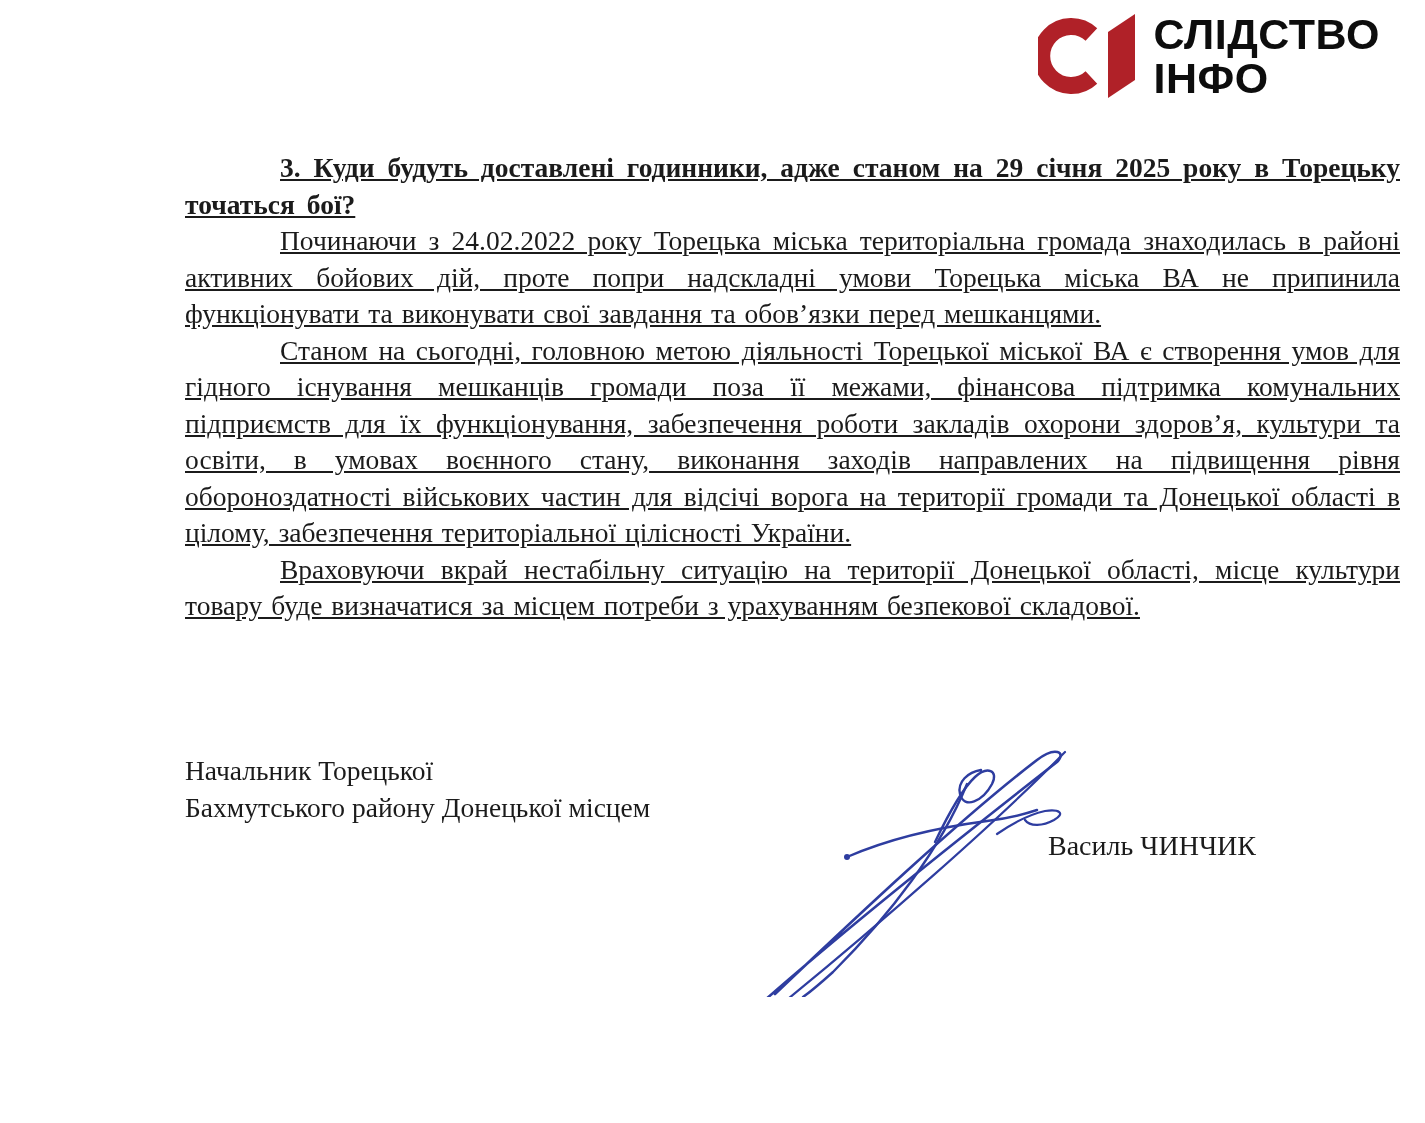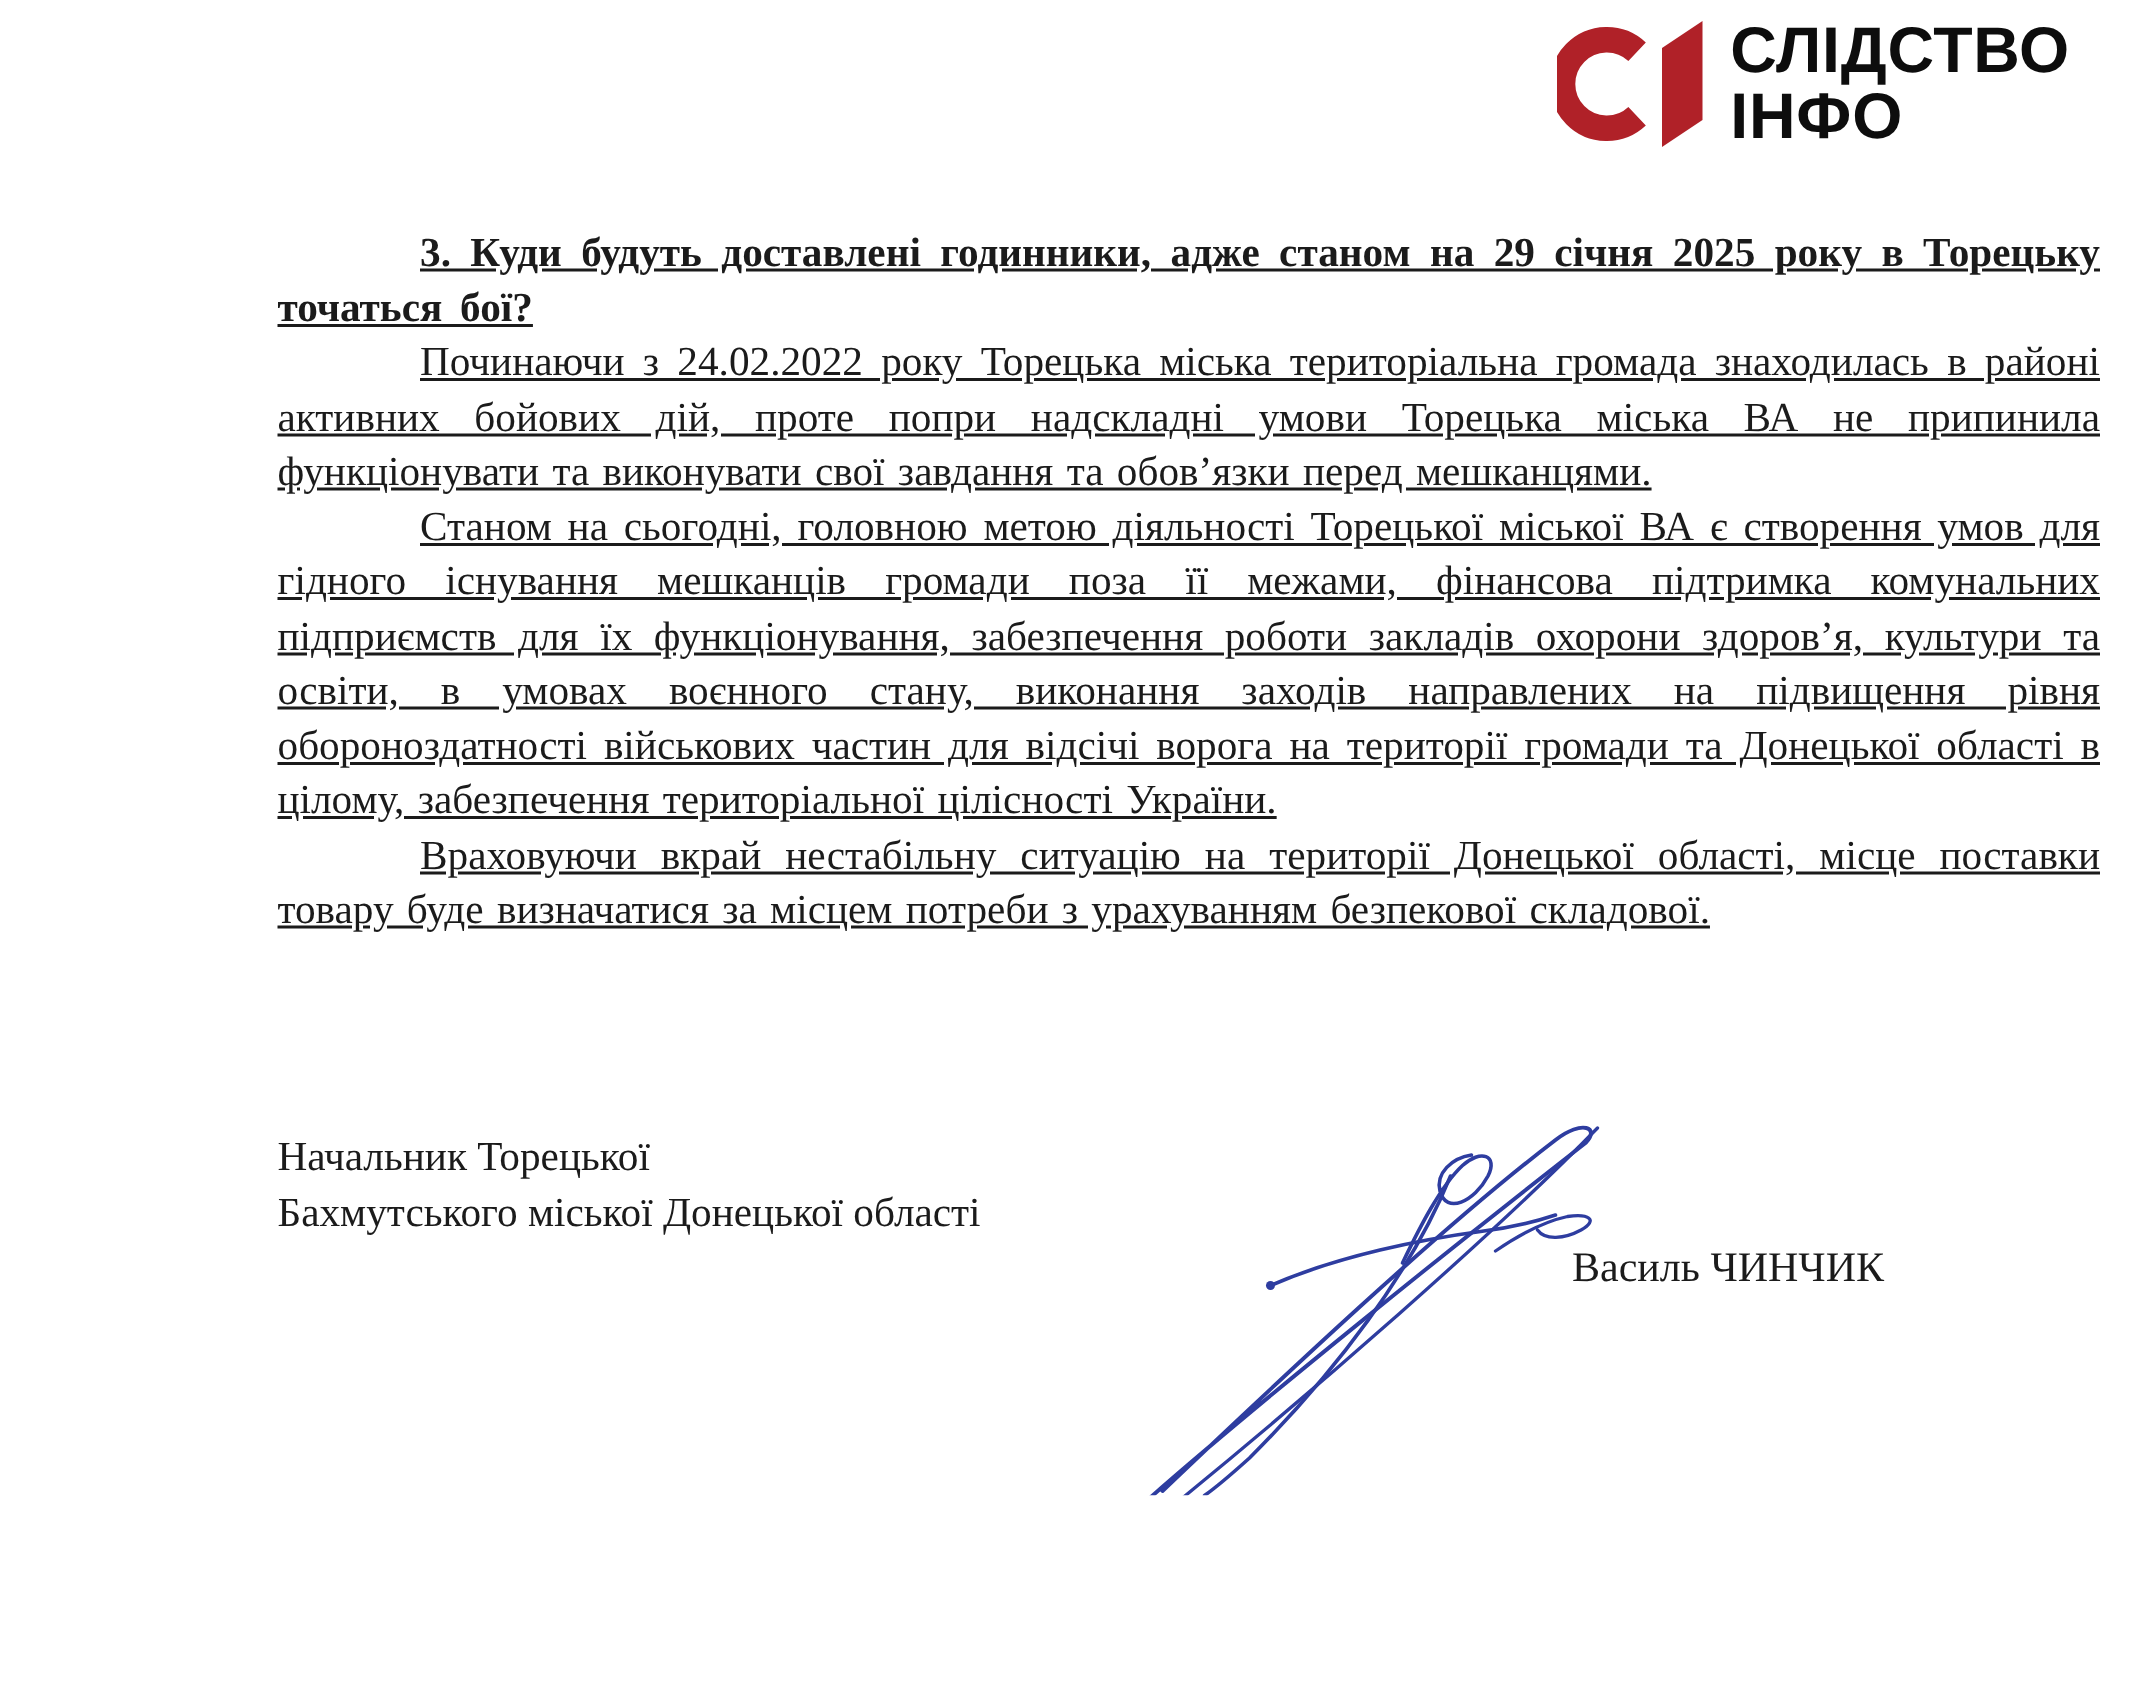--- a/index.html
+++ b/index.html
@@ -106,26 +106,26 @@
     <div class="logo-text">
       <div>СЛІДСТВО</div>
       <div>ІНФО</div>
     </div>
   </div>
 
   <div class="doc-text">
     <p class="heading">3. Куди будуть доставлені годинники, адже станом на 29 січня 2025 року в Торецьку точаться бої?</p>
     <p>Починаючи з 24.02.2022 року Торецька міська територіальна громада знаходилась в районі активних бойових дій, проте попри надскладні умови Торецька міська ВА не припинила функціонувати та виконувати свої завдання та обов’язки перед мешканцями.</p>
     <p>Станом на сьогодні, головною метою діяльності Торецької міської ВА є створення умов для гідного існування мешканців громади поза її межами, фінансова підтримка комунальних підприємств для їх функціонування, забезпечення роботи закладів охорони здоров’я, культури та освіти, в умовах воєнного стану, виконання заходів направлених на підвищення рівня обороноздатності військових частин для відсічі ворога на території громади та Донецької області в цілому, забезпечення територіальної цілісності України.</p>
-    <p>Враховуючи вкрай нестабільну ситуацію на території Донецької області, місце поставки товару буде визначатися за місцем потреби з урахуванням безпекової складової.</p>
+    <p>Враховуючи вкрай нестабільну ситуацію на території Донецької області, місце культури товару буде визначатися за місцем потреби з урахуванням безпекової складової.</p>
   </div>
 
   <div class="sign-title">
     <div>Начальник Торецької</div>
-    <div>Бахмутського міської Донецької області</div>
+    <div>Бахмутського району Донецької місцем</div>
   </div>
 
   <div class="signature">
     <svg width="345" height="295" viewBox="0 0 345 295" aria-hidden="true">
       <g fill="none" stroke="#2e3da0" stroke-width="2.6" stroke-linecap="round">
 
         <path d="M 30 278 C 105 212 235 108 322 40 C 332 30 320 24 302 38 C 226 96 118 198 40 272"></path>
 
         <path d="M 48 281 C 140 206 262 100 330 30" stroke-width="2.2"></path>
 

